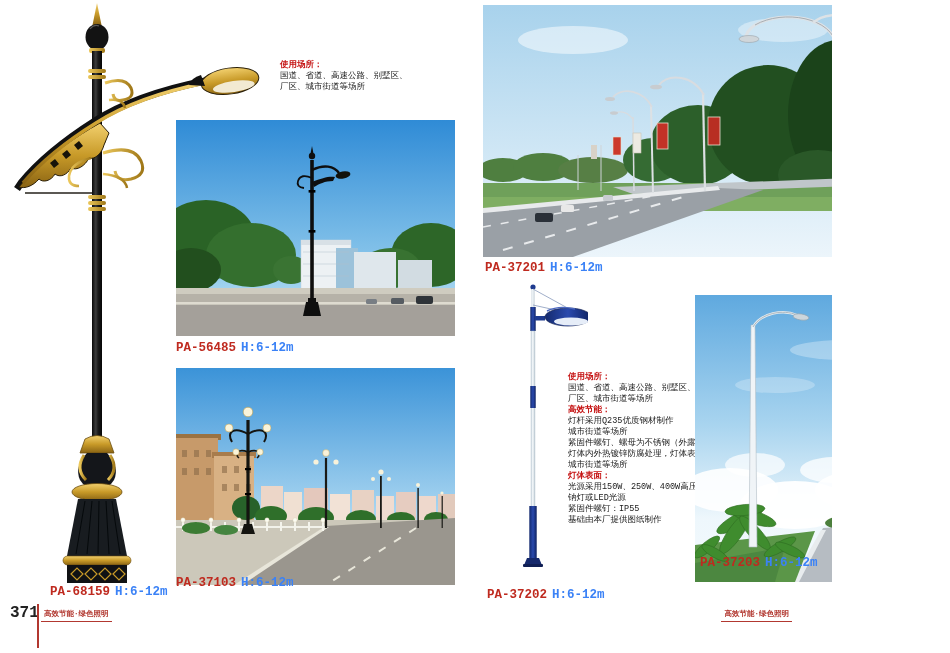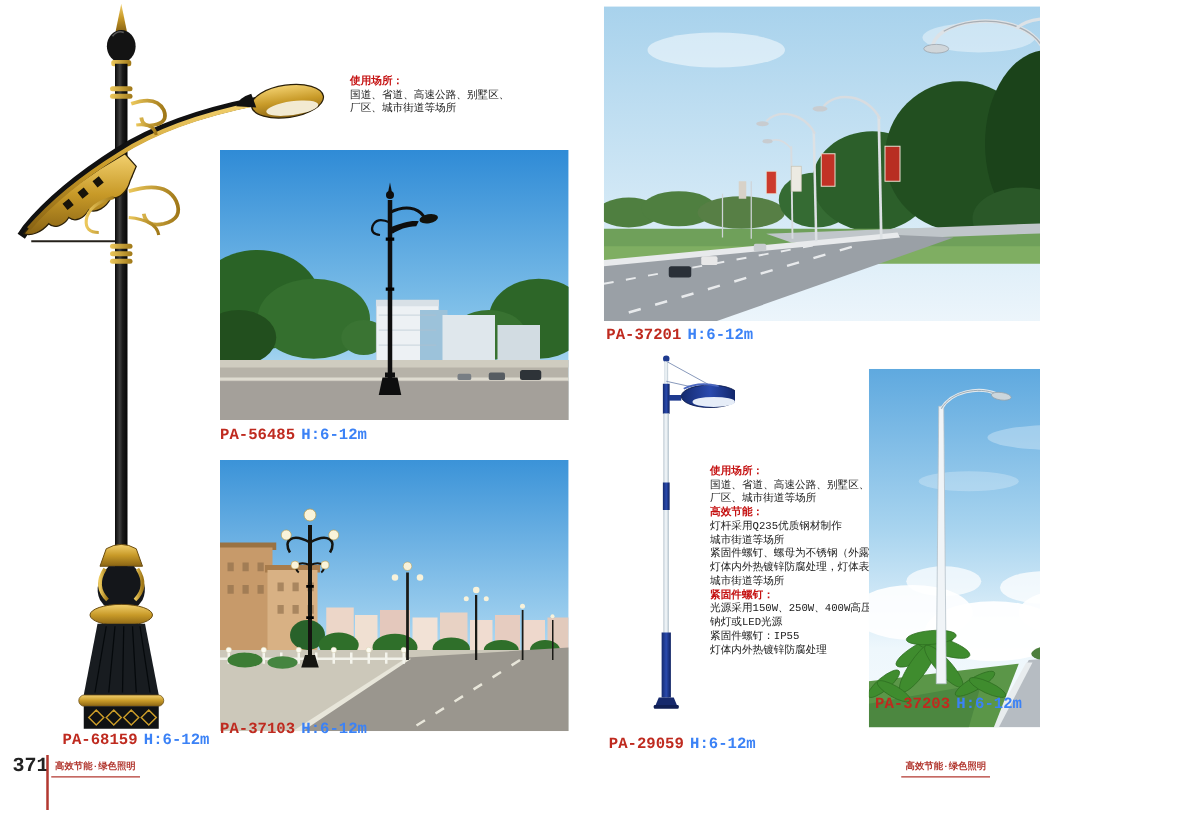--- a/index.html
+++ b/index.html
@@ -386,25 +386,25 @@
   <div class="txtblock" style="left:568px;top:372px;">
     <div class="hd">使用场所：</div>
     <div>国道、省道、高速公路、别墅区、</div>
     <div>厂区、城市街道等场所</div>
     <div class="hd">高效节能：</div>
     <div>灯杆采用Q235优质钢材制作</div>
     <div>城市街道等场所</div>
     <div>紧固件螺钉、螺母为不锈钢（外露）</div>
     <div>灯体内外热镀锌防腐处理，灯体表面</div>
     <div>城市街道等场所</div>
-    <div class="hd">紧固件螺钉：</div>
+    <div class="hd">灯体表面：</div>
     <div>光源采用150W、250W、400W高压</div>
     <div>钠灯或LED光源</div>
     <div>紧固件螺钉：IP55</div>
-    <div>灯体内外热镀锌防腐处理</div>
+    <div>基础由本厂提供图纸制作</div>
   </div>
 
   <div class="photo" style="left:695px;top:295px;width:235px;height:287px;">
     <svg width="235" height="287" viewBox="0 0 235 287">
       <defs>
         <linearGradient id="sky4" x1="0" x2="0" y1="0" y2="1">
           <stop offset="0" stop-color="#5fa9df"></stop>
             <stop offset="0.45" stop-color="#a8d4ef"></stop>
             <stop offset="0.78" stop-color="#eef7fc"></stop>
             <stop offset="1" stop-color="#f4fafd"></stop>
@@ -460,21 +460,21 @@
         <line x1="176" y1="160" x2="176" y2="232" stroke="#e8edf0" stroke-width="1.5"></line>
         <path d="M176,162 q6,-6 12,-4" stroke="#dfe6ea" stroke-width="1.1" fill="none"></path>
         <line x1="196" y1="180" x2="196" y2="230" stroke="#e8edf0" stroke-width="1.2"></line>
         <line x1="209" y1="192" x2="209" y2="228" stroke="#e8edf0" stroke-width="1"></line>
         <line x1="219" y1="200" x2="219" y2="226" stroke="#e8edf0" stroke-width="0.8"></line>
       </g>
     </svg>
   </div>
 
   <div class="prod-label" style="left:487px;top:588px;">
-    <span class="code">PA-29059</span><span class="hval">H:6-12m</span>
+    <span class="code">PA-37202</span><span class="hval">H:6-12m</span>
   </div>
 
   <div class="prod-label" style="left:700px;top:556px;">
     <span class="code">PA-37203</span><span class="hval">H:6-12m</span>
   </div>
 
   <div class="pgnum" style="left:10px;top:604px;">371</div>
   <div class="vline" style="left:37px;top:604px;"></div>
   <div class="slogan" style="left:41px;top:609px;">高效节能·绿色照明</div>
 

